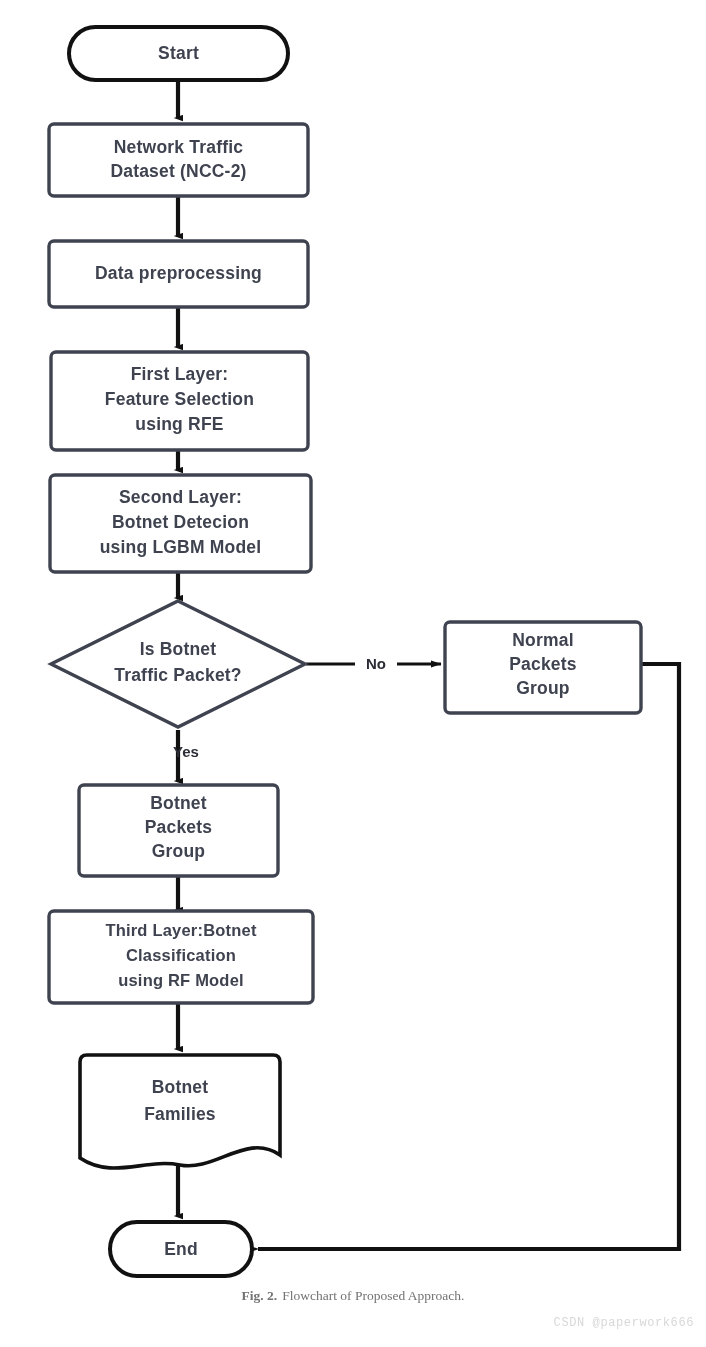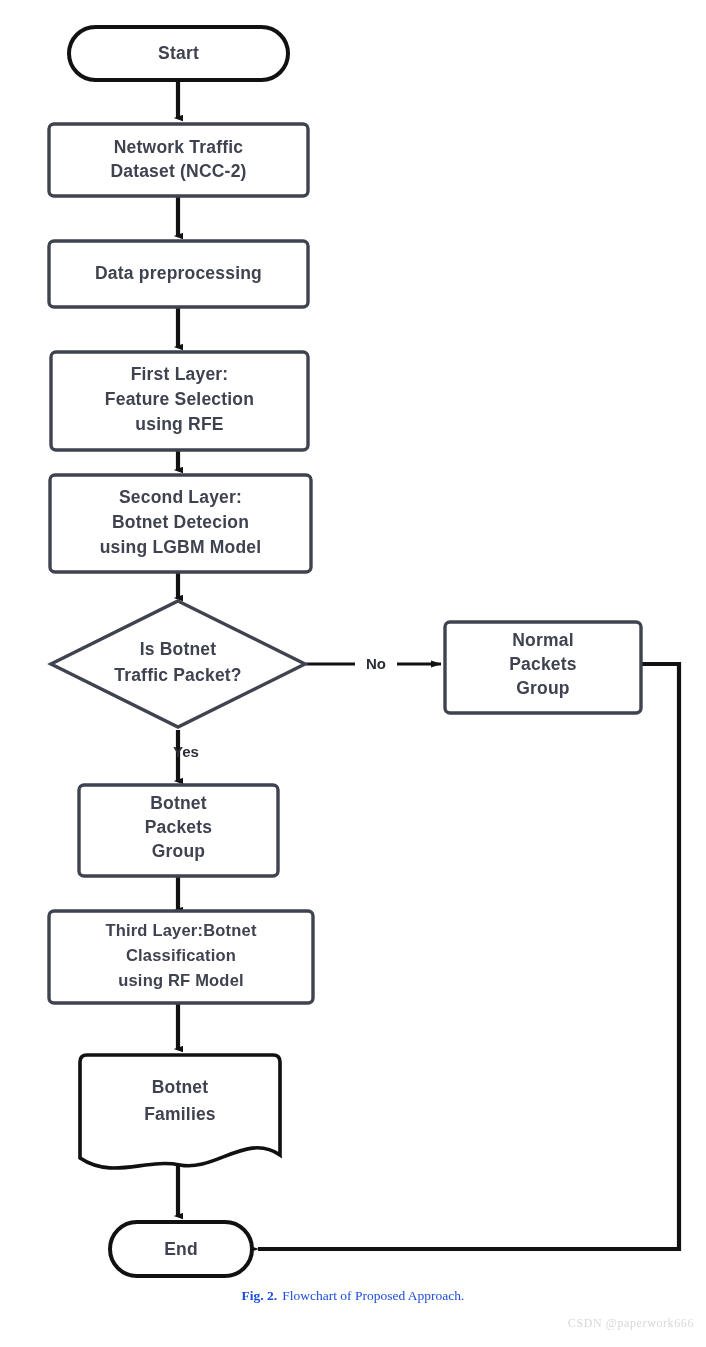--- a/index.html
+++ b/index.html
@@ -66,33 +66,33 @@
     stroke-width: 3.2;
   }
   .caption {
     position: absolute;
     left: 0;
     top: 1288px;
     width: 706px;
     text-align: center;
     font-family: "Liberation Serif", serif;
     font-size: 13.5px;
-    color: #1d4ed8;
+    color: #737373;
   }
   .caption .fignum {
     font-weight: bold;
   }
   .caption .figtext {
     margin-left: 5px;
   }
   .watermark {
     position: absolute;
     right: 12px;
     top: 1316px;
-    font-family: Liberation Serif, serif;
+    font-family: Liberation Mono, monospace;
     font-size: 12px;
     color: #d8d8d8;
     letter-spacing: 0.6px;
     white-space: nowrap;
   }
 </style>
 </head>
 <body>
 
 <svg id="flowchart" viewBox="0 0 706 1347" width="706" height="1347">

